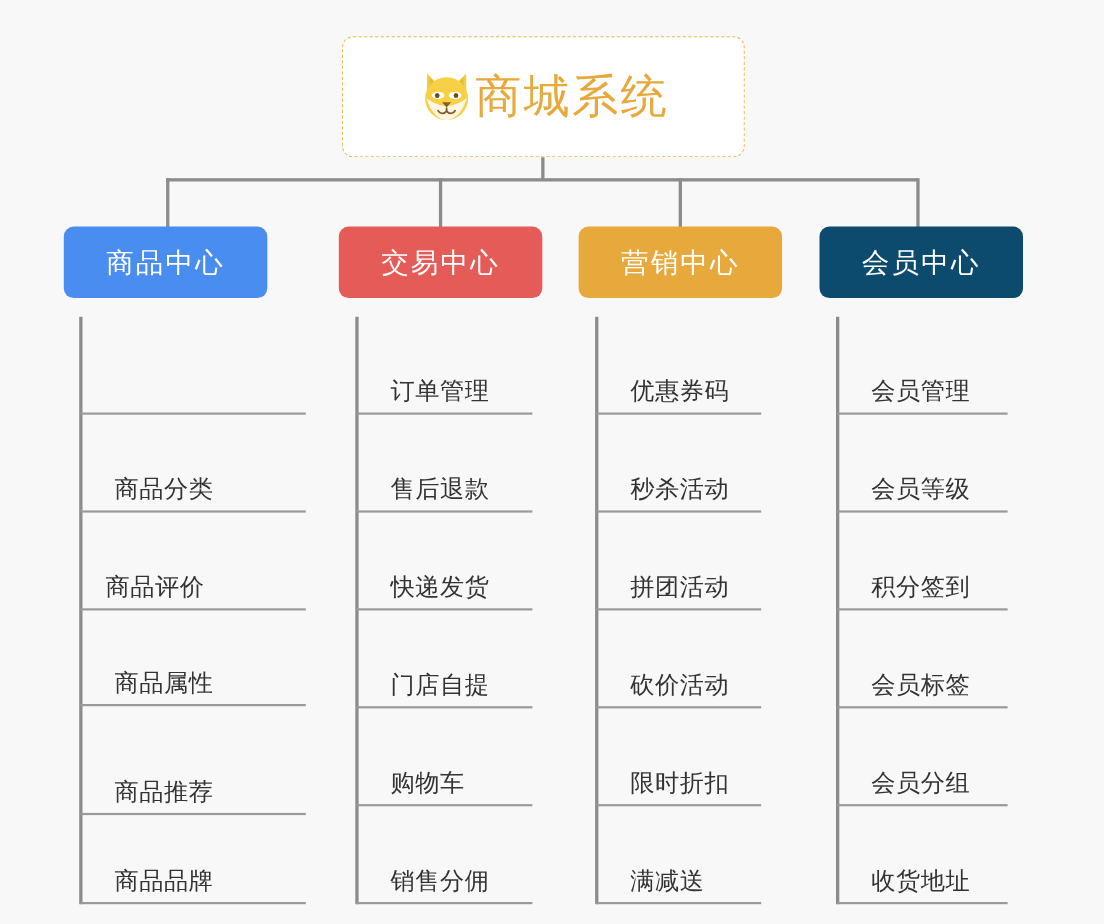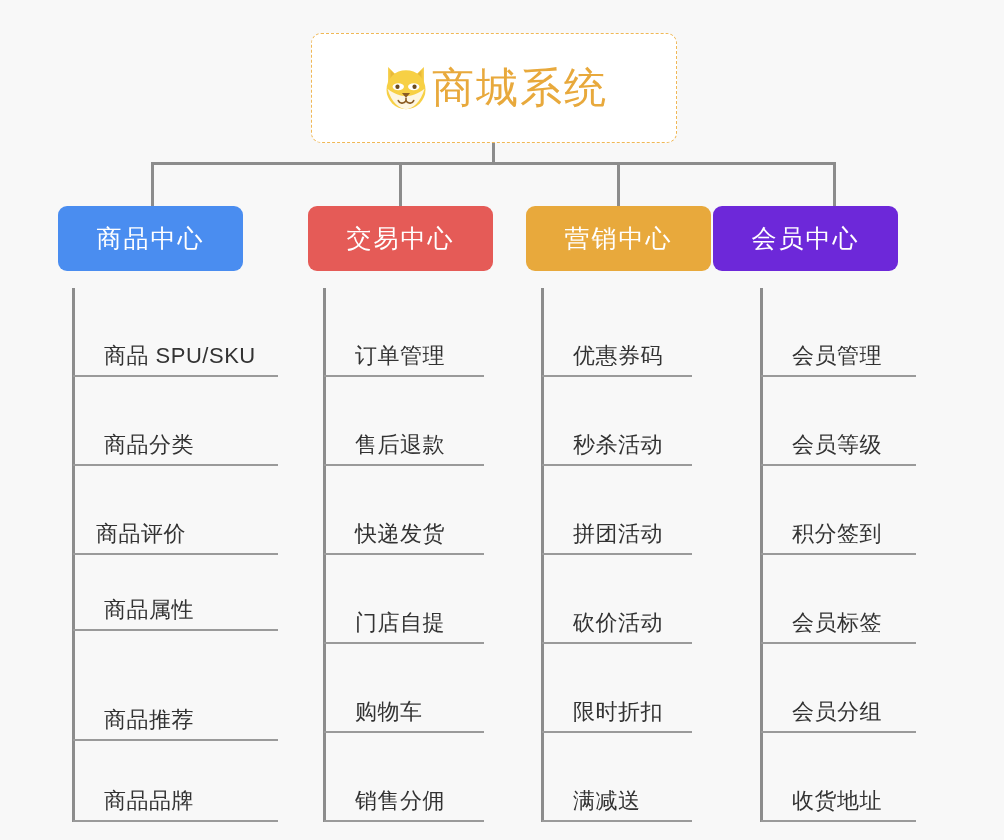--- a/index.html
+++ b/index.html
@@ -152,39 +152,38 @@
 
   <div class="cat-box" style="left: 58px; background: rgb(74, 141, 240);">
     <span>商品中心</span>
   </div>
   <div class="cat-box" style="left: 308px; background: rgb(229, 91, 87);">
     <span>交易中心</span>
   </div>
   <div class="cat-box" style="left: 526px; background: rgb(232, 169, 60);">
     <span>营销中心</span>
   </div>
-  <div class="cat-box" style="left: 713px; background: #6d28d9;">
+  <div class="cat-box" style="left: 745px; background: #0c4a6e;">
     <span>会员中心</span>
   </div>
 
   <div class="leaf-col" style="left:72px;">
     <div class="leaf-spine" style="background: rgb(140, 140, 140); height: 534px;"></div>
   <div class="leaf-item" style="top: 0px; width: 211px;">
-        <span class="leaf-label">商品 SPU/SKU</span>
         <div class="leaf-underline" style="width: 205px;"></div>
       </div>
       <div class="leaf-item" style="top: 89px; width: 211px;">
         <span class="leaf-label">商品分类</span>
         <div class="leaf-underline" style="width: 205px;"></div>
       </div>
       <div class="leaf-item" style="top: 178px; width: 211px; padding-left: 24px;">
         <span class="leaf-label">商品评价</span>
         <div class="leaf-underline" style="width: 205px;"></div>
       </div>
-      <div class="leaf-item" style="top: 254px; width: 211px;">
+      <div class="leaf-item" style="top: 265px; width: 211px;">
         <span class="leaf-label">商品属性</span>
         <div class="leaf-underline" style="width: 205px;"></div>
       </div>
       <div class="leaf-item" style="top: 364px; width: 211px;">
         <span class="leaf-label">商品推荐</span>
         <div class="leaf-underline" style="width: 205px;"></div>
       </div>
       <div class="leaf-item" style="top: 445px; width: 211px;">
         <span class="leaf-label">商品品牌</span>
         <div class="leaf-underline" style="width: 205px;"></div>

